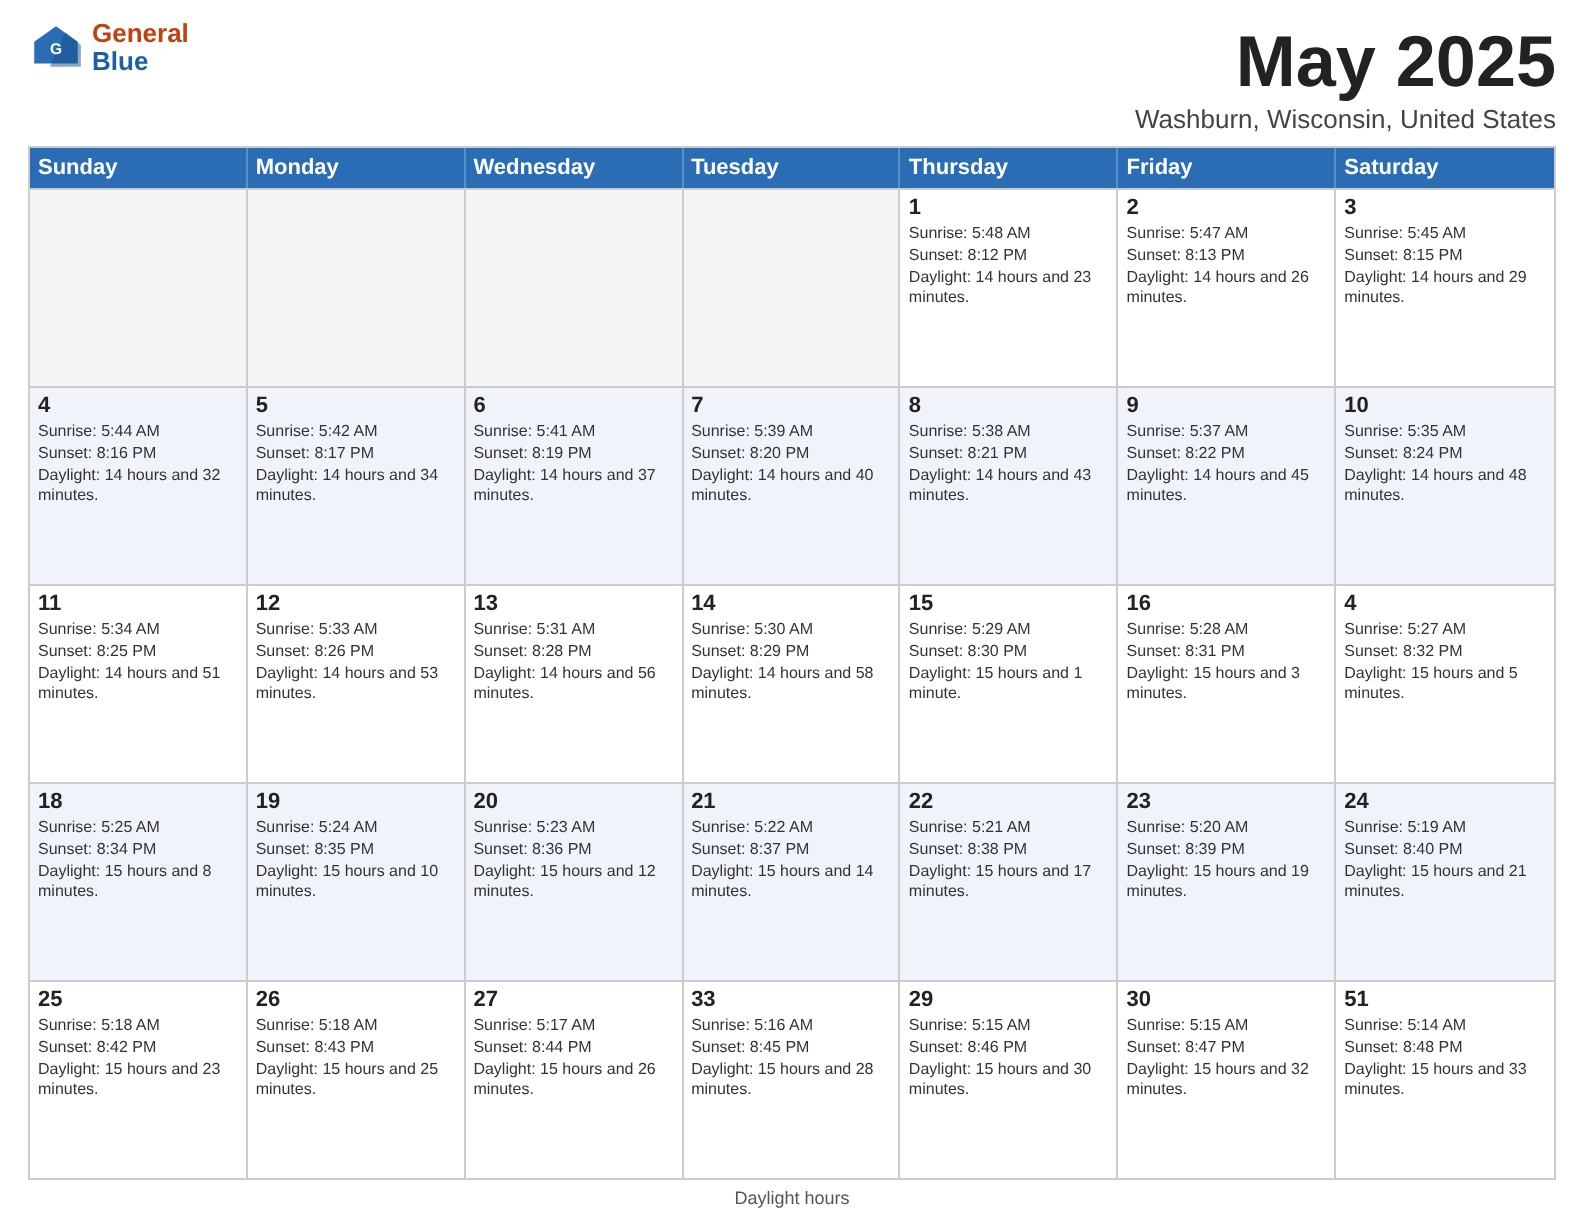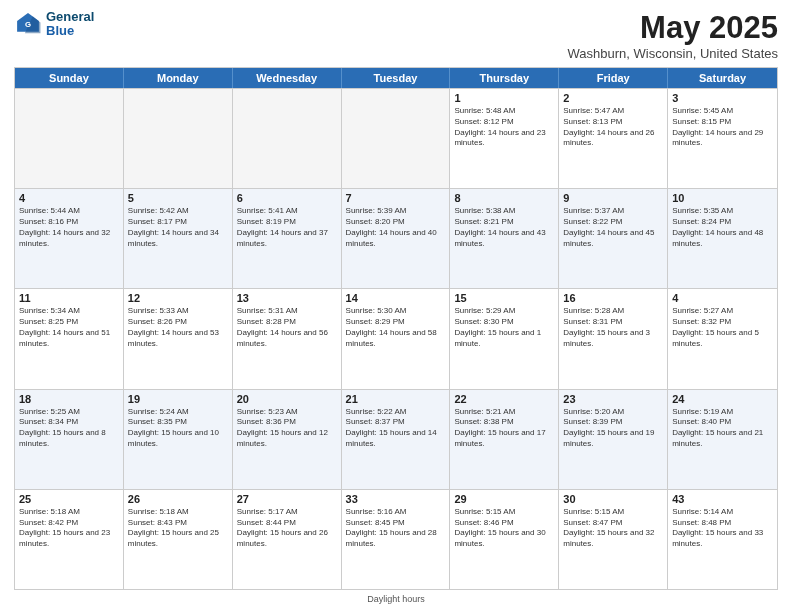--- a/index.html
+++ b/index.html
@@ -29,31 +29,31 @@
       align-items: center;
       gap: 4px;
     }
     .logo-text {
       display: flex;
       flex-direction: column;
       font-size: 13px;
       font-weight: bold;
       line-height: 1.1;
     }
-    .logo-general { color: #0c4a6e; }
+    .logo-general { color: #c2410c; }
     .logo-blue { color: #1a5fa8; }
     .logo-icon {
       width: 28px;
       height: 28px;
     }
     .title-block {
       text-align: right;
     }
     .main-title {
-      font-size: 31px;
+      font-size: 36px;
       font-weight: bold;
       color: #222;
     }
     .subtitle {
       font-size: 13px;
       color: #444;
     }
     .calendar {
       flex: 1;
       display: flex;
@@ -63,21 +63,20 @@
     .cal-header {
       display: grid;
       grid-template-columns: repeat(7, 1fr);
       background: #2a6db5;
     }
     .cal-header-cell {
       color: #fff;
       font-size: 11px;
       font-weight: bold;
       padding: 4px 4px;
-      text-align: center;
       border-right: 1px solid #5590cc;
     }
     .cal-header-cell:last-child { border-right: none; }
     .cal-body {
       display: flex;
       flex-direction: column;
       flex: 1;
     }
     .cal-row {
       display: grid;
@@ -276,20 +275,20 @@
           </div>
           <div class="cal-cell">
             <div class="day-num">29</div>
             <div class="cell-detail">Sunrise: 5:15 AM<br>Sunset: 8:46 PM<br>Daylight: 15 hours and 30 minutes.</div>
           </div>
           <div class="cal-cell">
             <div class="day-num">30</div>
             <div class="cell-detail">Sunrise: 5:15 AM<br>Sunset: 8:47 PM<br>Daylight: 15 hours and 32 minutes.</div>
           </div>
           <div class="cal-cell">
-            <div class="day-num">43</div>
+            <div class="day-num">51</div>
             <div class="cell-detail">Sunrise: 5:14 AM<br>Sunset: 8:48 PM<br>Daylight: 15 hours and 33 minutes.</div>
           </div>
         </div>
       </div>
   </div>
   <div class="footer-note">Daylight hours</div>
 </div>
 
 </body></html>

